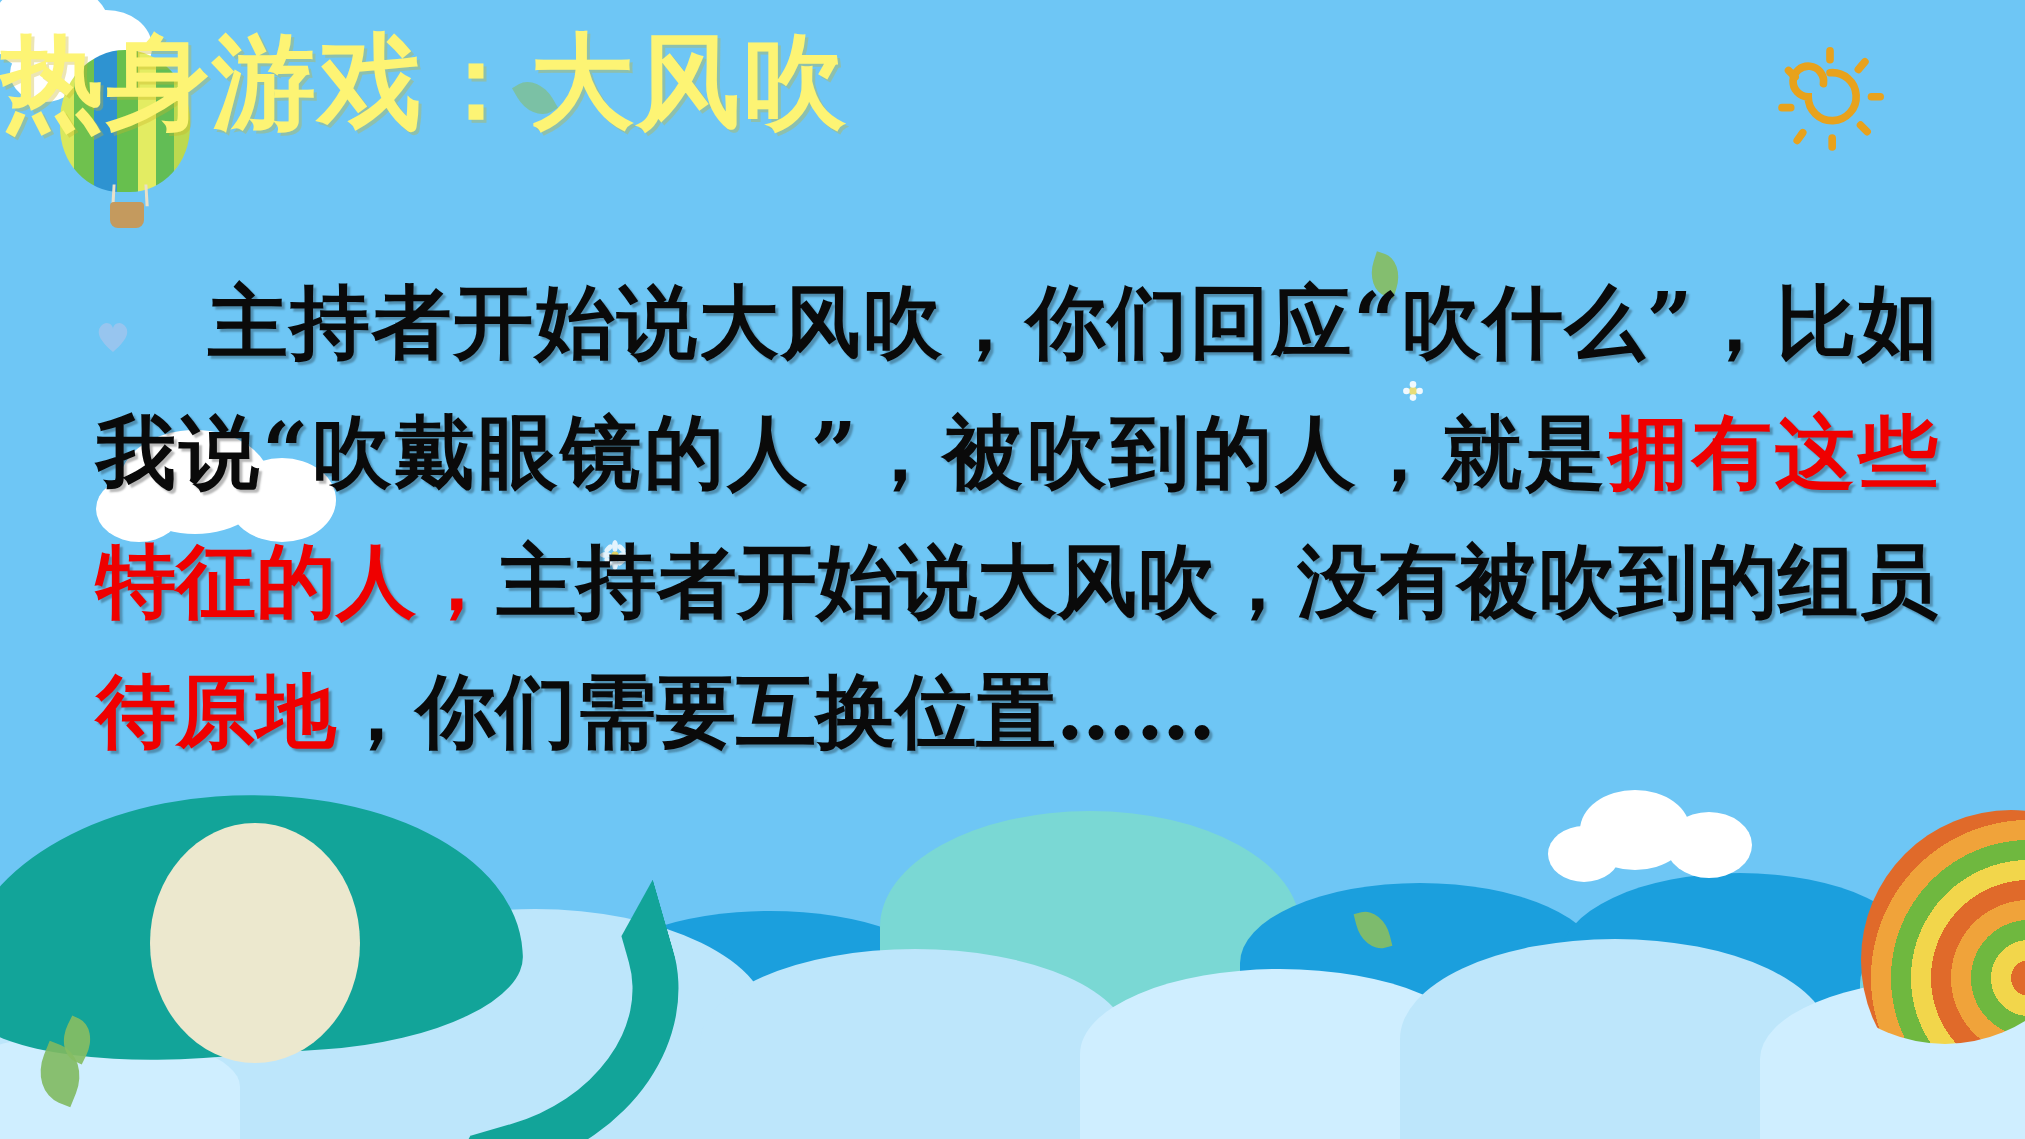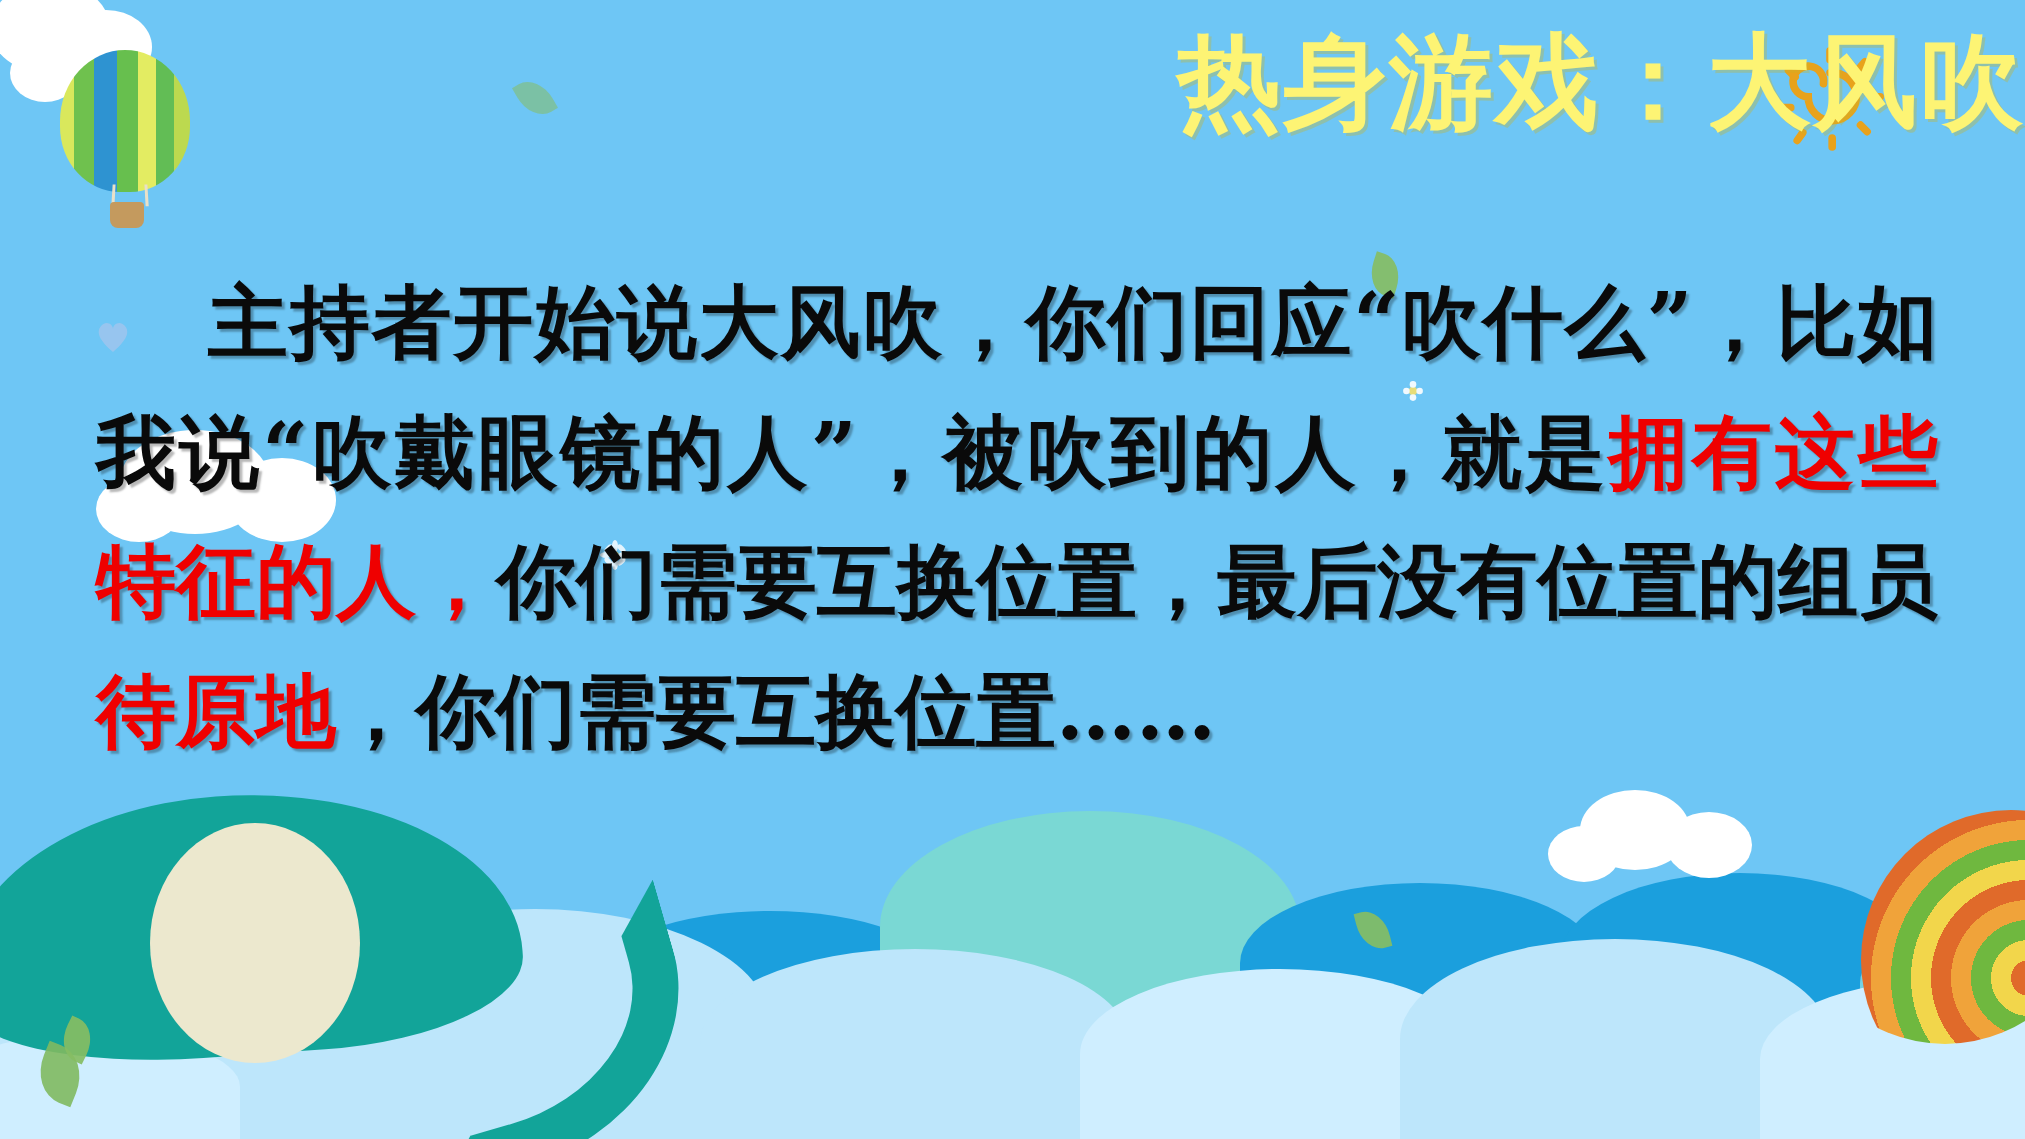--- a/index.html
+++ b/index.html
@@ -76,21 +76,21 @@
   .hills{position:absolute;left:0;right:0;bottom:0;height:360px;}
   .hill{position:absolute;border-radius:50% 50% 0 0;}
   .h-dark{background:#1b9fdd;}
   .h-mid{background:#74d0e4;}
   .h-teal{background:#7ad8d4;}
   .h-pale{background:#bde6fb;}
   .h-palest{background:#cfeeff;}
 
   
   .title{
-    position:absolute;left:0;right:0;top:26px;text-align:right;
+    position:absolute;left:0;right:0;top:26px;text-align:left;
     font-size:104px;line-height:1.08;font-weight:700;color:#fdf474;
     letter-spacing:2px;
     text-shadow:3px 3px 0 rgba(200,180,40,.35);
     font-family:"DejaVu Serif","Liberation Serif",serif;
     z-index:6;
   }
   .body-text{
     position:absolute;left:96px;top:258px;width:1842px;
     font-size:80px;line-height:1.62;color:#0a0a0a;font-weight:700;
     text-align:justify;text-justify:inter-character;
@@ -197,16 +197,16 @@
 
     <div class="leaf-sm l1"></div>
     <div class="leaf-sm l2"></div>
     <div class="leaf-sm l3"></div>
     <div class="leaf-sm l4"></div>
   </div>
 
   <div class="title">热身游戏：大风吹</div>
 
   <div class="body-text">
-    <span class="indent"></span><span>主持者开始说大风吹，你们回应“吹什么”，比如我说“吹戴眼镜的人”，被吹到的人，就是</span><span class="hl">拥有这些特征的人，</span><span>你们需要互换位置，最后没有位置的组员</span><span class="hl">待原地</span><span>，你们需要互换位置……</span>
+    <span class="indent"></span><span>主持者开始说大风吹，你们回应“吹什么”，比如我说“吹戴眼镜的人”，被吹到的人，就是</span><span class="hl">拥有这些特征的人，</span><span>主持者开始说大风吹，没有被吹到的组员</span><span class="hl">待原地</span><span>，你们需要互换位置……</span>
   </div>
 
 </div>
 
 </body></html>

